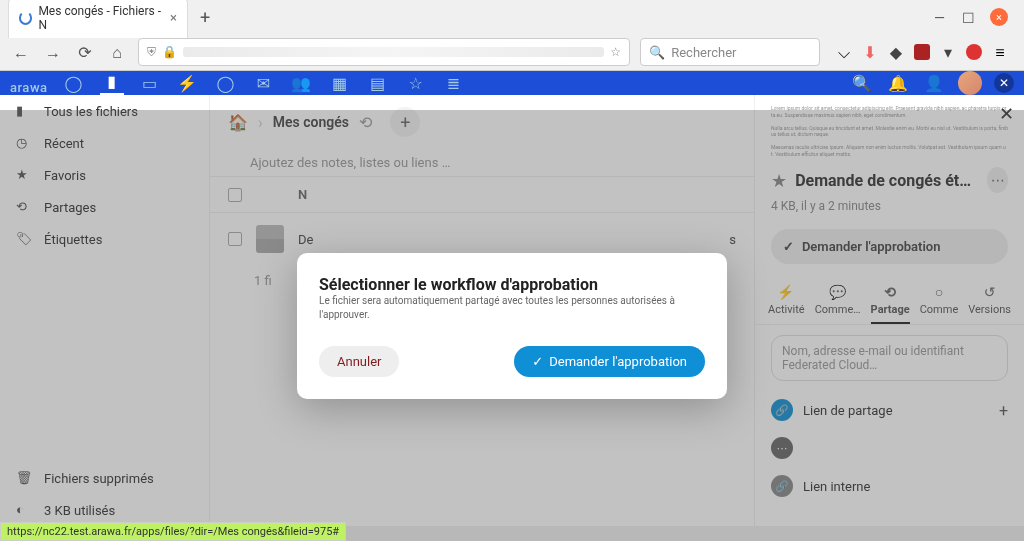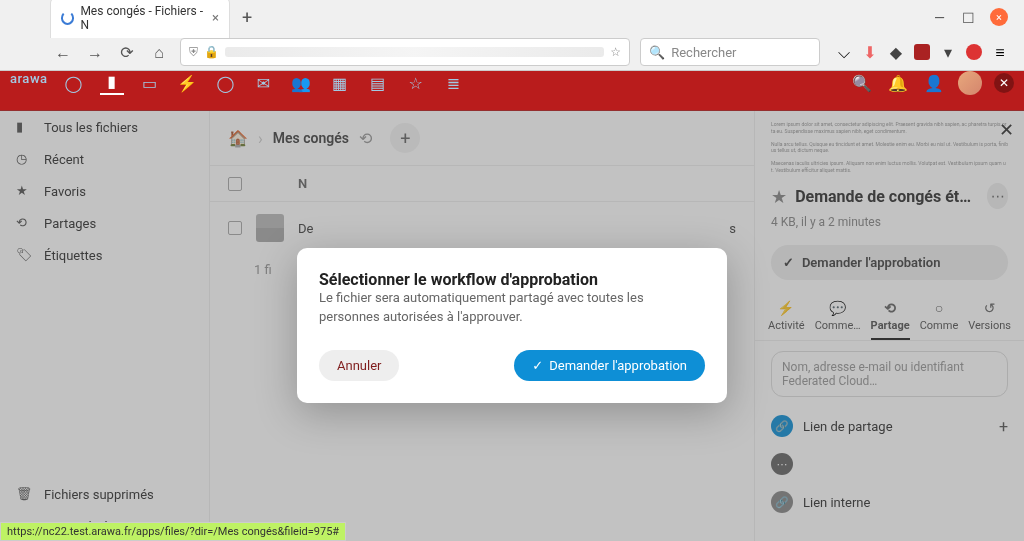--- a/index.html
+++ b/index.html
@@ -1,38 +1,38 @@
 <!DOCTYPE html>
 <html><head>
 <meta charset="utf-8">
 <style>
 * { margin: 0; padding: 0; box-sizing: border-box; font-family: -apple-system, BlinkMacSystemFont, "Segoe UI", Roboto, sans-serif; }
 body { width: 1024px; height: 541px; overflow: hidden; background: #f0f0f0; }
 
 
-.browser-chrome { background: #f0f0f0; border-bottom: 1px solid #ccc; padding-left: 42px; }
+.browser-chrome { background: #f0f0f0; border-bottom: 1px solid #ccc; }
 .tab-bar { display: flex; align-items: center; height: 34px; padding: 0 8px; gap: 4px; }
 .tab { display: flex; align-items: center; background: #fff; border-radius: 6px 6px 0 0; padding: 6px 10px; gap: 6px; font-size: 12px; color: #333; max-width: 180px; border: 1px solid #ddd; border-bottom: none; }
 .tab-favicon { width: 14px; height: 14px; border: 2px solid #3a7bd5; border-radius: 50%; border-top-color: transparent; }
 .tab-close { color: #777; font-size: 13px; cursor: pointer; }
 .tab-add { width: 26px; height: 26px; display: flex; align-items: center; justify-content: center; font-size: 18px; color: #555; border-radius: 4px; cursor: pointer; }
 .window-controls { margin-left: auto; display: flex; gap: 14px; align-items: center; padding-right: 8px; }
 .wc { width: 14px; height: 14px; color: #555; font-size: 14px; cursor: pointer; }
 .wc-close { width: 18px; height: 18px; background: #ff6b3a; border-radius: 50%; display: flex; align-items: center; justify-content: center; color: #fff; font-size: 11px; }
 
 .nav-bar { display: flex; align-items: center; height: 36px; padding: 0 10px; gap: 10px; background: #f0f0f0; }
 .nav-btn { width: 22px; height: 22px; color: #555; display: flex; align-items: center; justify-content: center; cursor: pointer; }
 .url-bar { flex: 1; display: flex; align-items: center; background: #fff; border: 1px solid #ccc; border-radius: 4px; height: 28px; padding: 0 8px; gap: 6px; color: #888; font-size: 12px; }
 .url-blur { flex: 1; height: 10px; background: linear-gradient(90deg, #ddd 0%, #eee 50%, #ddd 100%); border-radius: 3px; opacity: 0.6; }
 .search-box { width: 180px; display: flex; align-items: center; background: #fff; border: 1px solid #ccc; border-radius: 4px; height: 28px; padding: 0 8px; gap: 6px; color: #888; font-size: 13px; }
 .ext-icons { display: flex; gap: 10px; align-items: center; padding: 0 6px; }
 .ext-icon { width: 16px; height: 16px; display: flex; align-items: center; justify-content: center; }
 
 
-.app-bar { height: 40px; background: #b91c1c; display: flex; align-items: flex-start; padding: 0 10px; gap: 14px; }
+.app-bar { height: 24px; background: #1d4ed8; display: flex; align-items: flex-end; padding: 0 10px; gap: 14px; }
 .brand { color: #a2c9e3; font-size: 13px; font-weight: 500; letter-spacing: 0.5px; }
 .app-icon { width: 24px; height: 24px; display: flex; align-items: center; justify-content: center; color: #a2c9e3; cursor: pointer; }
 .app-icon.active { color: #fff; border-bottom: 2px solid #fff; padding-bottom: 2px; }
 .app-right { margin-left: auto; display: flex; gap: 12px; align-items: center; }
 .avatar { width: 24px; height: 24px; border-radius: 50%; background: linear-gradient(135deg, #e8a87c, #d4856d); }
 .close-x { width: 20px; height: 20px; background: rgba(0,0,0,0.3); border-radius: 50%; display: flex; align-items: center; justify-content: center; color: #fff; font-size: 12px; cursor: pointer; }
 
 
 .main-wrap { display: flex; height: calc(541px - 110px); position: relative; }
 .sidebar { width: 210px; background: #fff; border-right: 1px solid #eee; display: flex; flex-direction: column; }
@@ -72,21 +72,21 @@
 
 .share-input { margin: 10px 16px; padding: 8px 10px; border: 1px solid #ddd; border-radius: 12px; font-size: 12px; color: #999; }
 .share-item { display: flex; align-items: center; gap: 10px; padding: 8px 16px; font-size: 13px; color: #333; }
 .share-icon { width: 22px; height: 22px; border-radius: 50%; background: #666; color: #fff; display: flex; align-items: center; justify-content: center; font-size: 11px; }
 .share-plus { margin-left: auto; color: #555; font-size: 16px; }
 
 
 .overlay { position: absolute; inset: 0; background: rgba(80,80,80,0.35); display: flex; align-items: center; justify-content: center; top: 110px; height: calc(541px - 110px); }
 .modal { width: 430px; background: #fff; border-radius: 10px; padding: 22px; box-shadow: 0 10px 40px rgba(0,0,0,0.25); }
 .modal h2 { font-size: 16px; font-weight: 700; color: #222; margin-bottom: 0; }
-.modal p { font-size: 13px; color: #666; margin-bottom: 24px; line-height: 1.4; }
+.modal p { font-size: 10px; color: #666; margin-bottom: 24px; line-height: 1.4; }
 .wf-option { background: #f7f7f7; border-radius: 8px; padding: 12px 14px; margin-bottom: 18px; }
 .wf-head { display: flex; align-items: center; gap: 8px; font-size: 13px; font-weight: 700; color: #222; margin-bottom: 6px; }
 .radio { width: 14px; height: 14px; border: 2px solid #e65a1a; border-radius: 50%; display: flex; align-items: center; justify-content: center; }
 .radio::after { content: ''; width: 6px; height: 6px; background: #e65a1a; border-radius: 50%; }
 .wf-sub { font-size: 12px; color: #666; display: flex; align-items: center; gap: 4px; padding-left: 22px; }
 .mini-avatar { width: 16px; height: 16px; border-radius: 50%; background: linear-gradient(135deg, #b8886a, #9c6d52); }
 .modal-actions { display: flex; justify-content: space-between; align-items: center; }
 .btn-cancel { padding: 8px 18px; background: #eee; border-radius: 18px; font-size: 13px; color: #7f1d1d; cursor: pointer; }
 .btn-primary { padding: 8px 18px; background: #0e8fd6; color: #fff; border-radius: 18px; font-size: 13px; display: flex; align-items: center; gap: 6px; cursor: pointer; }
 
@@ -193,20 +193,21 @@
   </div>
 
   <div class="content">
     <div class="breadcrumb">
       <span class="bc-home">🏠</span>
       <span style="color:#ccc;">›</span>
       <span class="bc-item">Mes congés</span>
       <span class="bc-share">⟲</span>
       <span class="bc-add">+</span>
     </div>
+    <div class="notes-row">Ajoutez des notes, listes ou liens …</div>
     <div class="file-header">
       <span class="cb"></span>
       <span style="width:28px;"></span>
       <span style="font-size:13px;color:#666;font-weight:600;">N</span>
     </div>
     <div class="file-row">
       <span class="cb"></span>
       <span class="file-thumb"></span>
       <span style="font-size:13px;color:#444;">De</span>
       <span style="margin-left:auto;font-size:13px;color:#444;">s</span>

